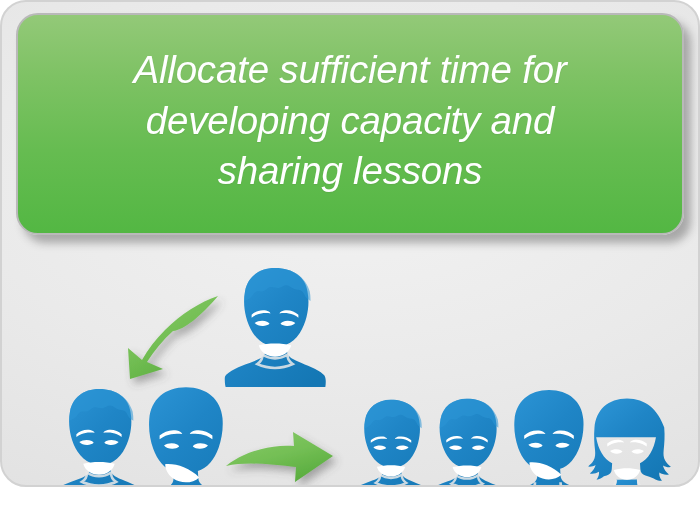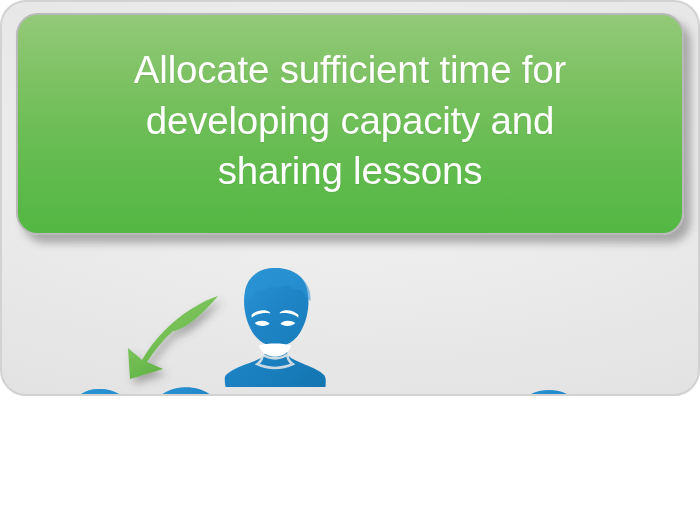--- a/index.html
+++ b/index.html
@@ -9,27 +9,28 @@
   }
   body {
     width: 700px;
     height: 516px;
     overflow: hidden;
     font-family: "Liberation Sans", sans-serif;
   }
   #slide {
     position: relative;
     width: 700px;
-    height: 396px;
+    height: 487px;
     box-sizing: border-box;
     background:
       radial-gradient(120% 90% at 50% 38%, #f2f2f2 0%, #eaeaea 45%, #dedede 100%);
     border-radius: 26px;
     border: 2px solid #d2d2d2;
     overflow: hidden;
+    font-style: italic;
   }
   
   #title-card {
     position: absolute;
     left: 14px;
     top: 11px;
     width: 668px;
     height: 222px;
     box-sizing: border-box;
     border-radius: 22px;

